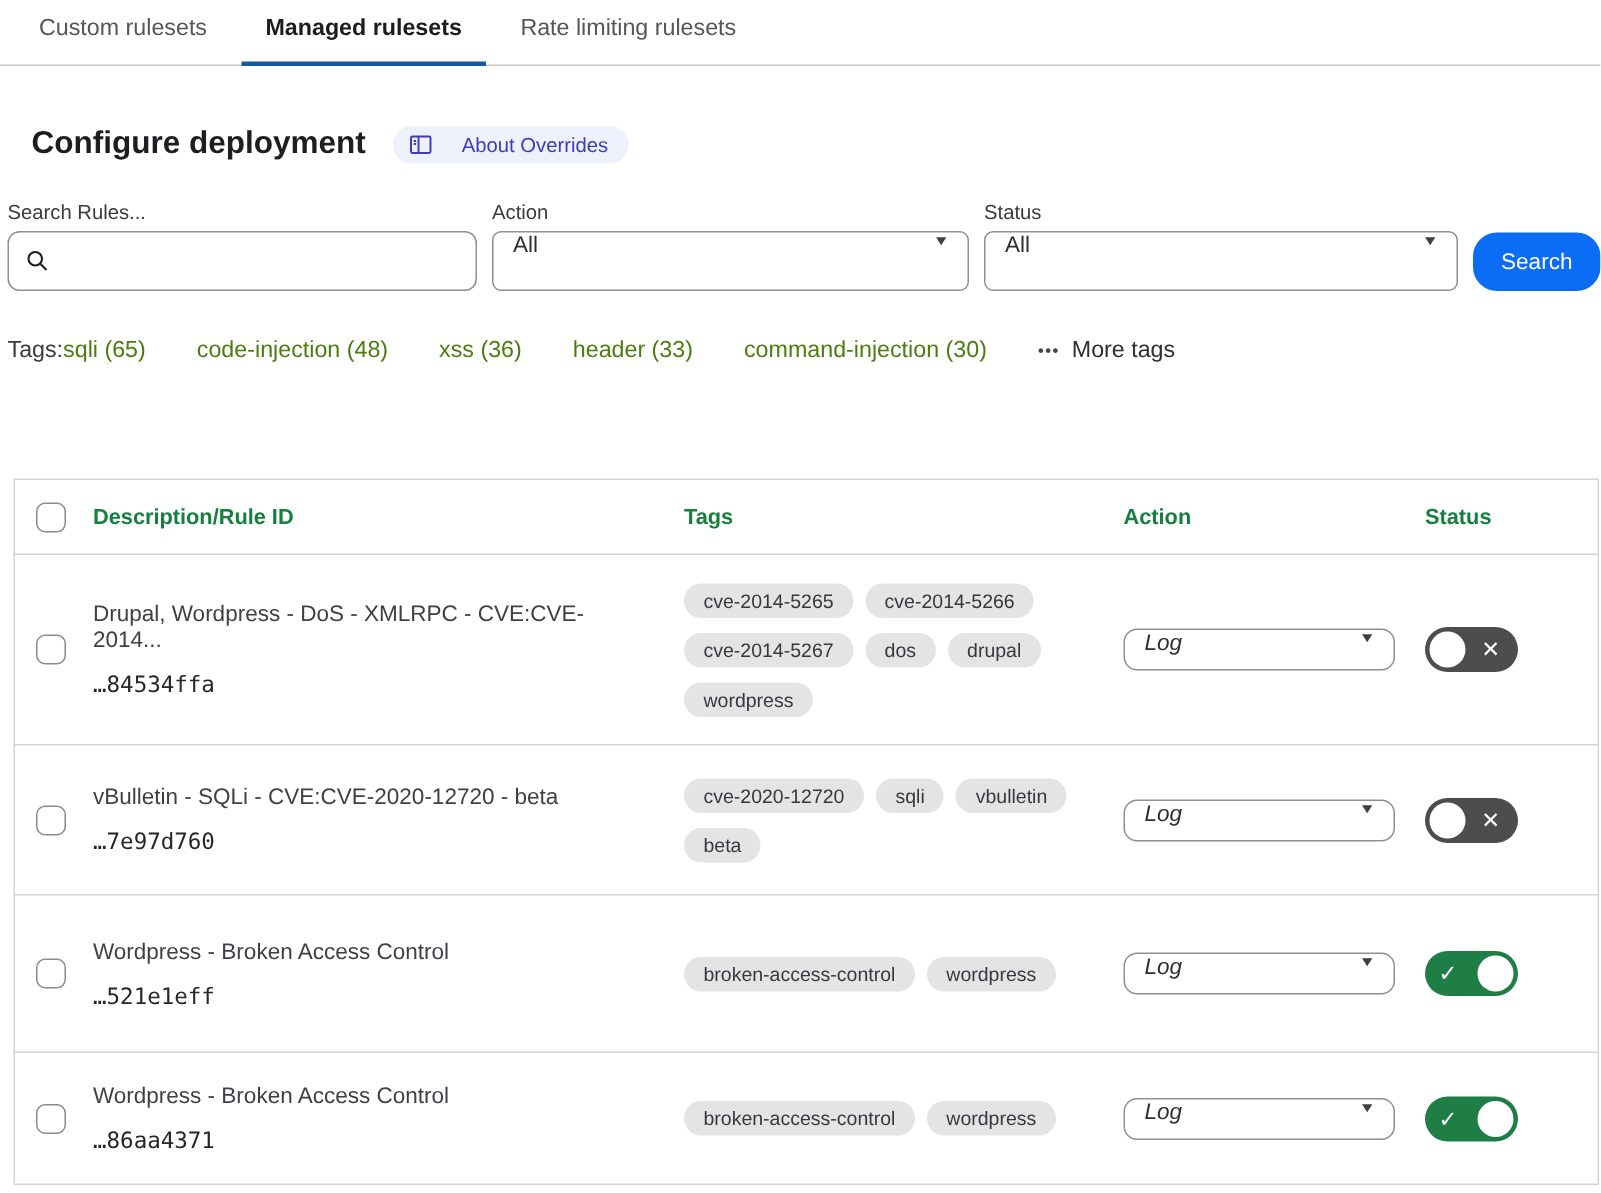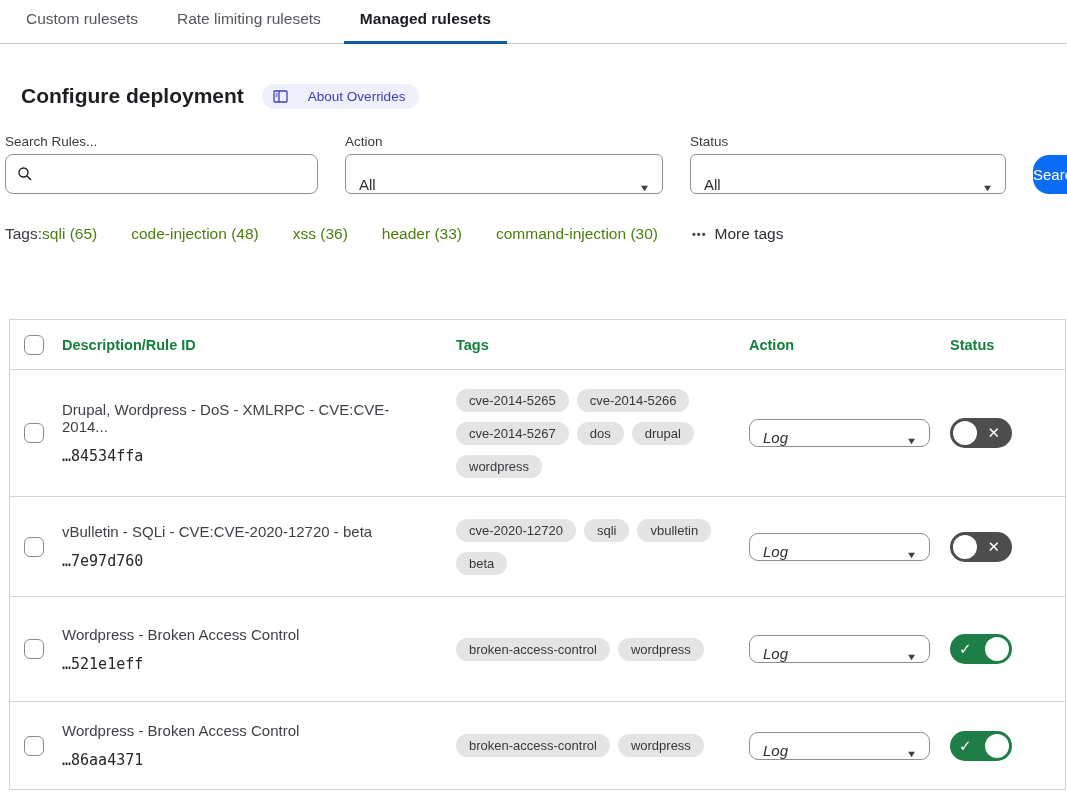--- a/index.html
+++ b/index.html
@@ -26,26 +26,26 @@
   .tab{font-size:15.5px;color:var(--text-gray);padding:0 16px 15px 16px;margin-right:7px;cursor:pointer;position:relative;white-space:nowrap;}
   .tab.active{color:#1b1b20;font-weight:bold;}
   .tab.active::after{content:"";position:absolute;left:0;right:0;bottom:-1px;height:3px;background:var(--tab-underline);}
   
   .heading-row{display:flex;align-items:flex-start;gap:18px;margin:40px 0 0 21px;height:30px;}
   .page-title{font-size:21px;font-weight:bold;color:#1d1d22;}
   .about-pill{display:inline-flex;align-items:center;gap:20px;background:var(--about-bg);color:var(--about-text);
     border-radius:14px;padding:5px 14px 5px 11px;font-size:13.5px;cursor:pointer;}
   .about-pill svg{display:block;}
   
-  .filters{display:flex;align-items:flex-end;gap:27px;margin:20px 0 0 5px;}
+  .filters{display:flex;align-items:flex-end;gap:10px;margin:20px 0 0 5px;}
   .fgroup{display:flex;flex-direction:column;gap:5px;}
   .flabel{font-size:13.5px;color:#3a3a41;}
   .search-box{display:flex;align-items:center;gap:8px;width:313px;height:40px;border:1px solid #8f8f8f;border-radius:8px;padding:0 11px;background:#fff;}
   .search-box input{border:none;outline:none;flex:1;font-size:15px;font-family:inherit;color:var(--text-dark);background:transparent;}
-  .sel{display:flex;align-items:flex-end;justify-content:space-between;height:40px;border:1px solid #8f8f8f;border-radius:6px;
+  .sel{display:flex;align-items:flex-start;justify-content:space-between;height:40px;border:1px solid #8f8f8f;border-radius:6px;
     padding:0 13px;font-size:15px;color:#2e2e33;background:#fff;cursor:pointer;}
   .sel-action{width:318px;}
   .sel-status{width:316px;}
   .arrow{font-size:9px;color:#3f3f46;transform:scaleX(1.3);}
   .btn-search{width:86px;height:39px;background:var(--accent-blue);color:#fff;border:none;border-radius:16px;
     font-size:15px;font-family:inherit;cursor:pointer;}
   
   .tagbar{display:flex;align-items:center;margin:31px 0 0 5px;font-size:15.5px;color:#33333a;}
   .tagbar-label{color:#3a3a41;}
   .tag-link{margin-right:34px;cursor:pointer;color:#4d7c0f;white-space:nowrap;}
@@ -78,22 +78,22 @@
   .r1{min-height:127px;}
   .r2{min-height:100px;}
   .r3{min-height:105px;}
   .r4{min-height:87px;}
 </style>
 </head>
 <body>
 
 <div class="tabs">
   <div class="tab">Custom rulesets</div>
+  <div class="tab active">Managed rulesets</div>
   <div class="tab">Rate limiting rulesets</div>
-  <div class="tab active">Managed rulesets</div>
 </div>
 
 <div class="heading-row">
   <div class="page-title">Configure deployment</div>
   <div class="about-pill">
     <svg width="15" height="13" viewBox="0 0 15 13" fill="none" stroke="#3d3db8" stroke-width="1.3">
       <rect x="1" y="1" width="13" height="11" rx="1"></rect>
       <line x1="6" y1="1" x2="6" y2="12"></line>
       <line x1="2.8" y1="4" x2="4.4" y2="4"></line>
       <line x1="2.8" y1="6" x2="4.4" y2="6"></line>

